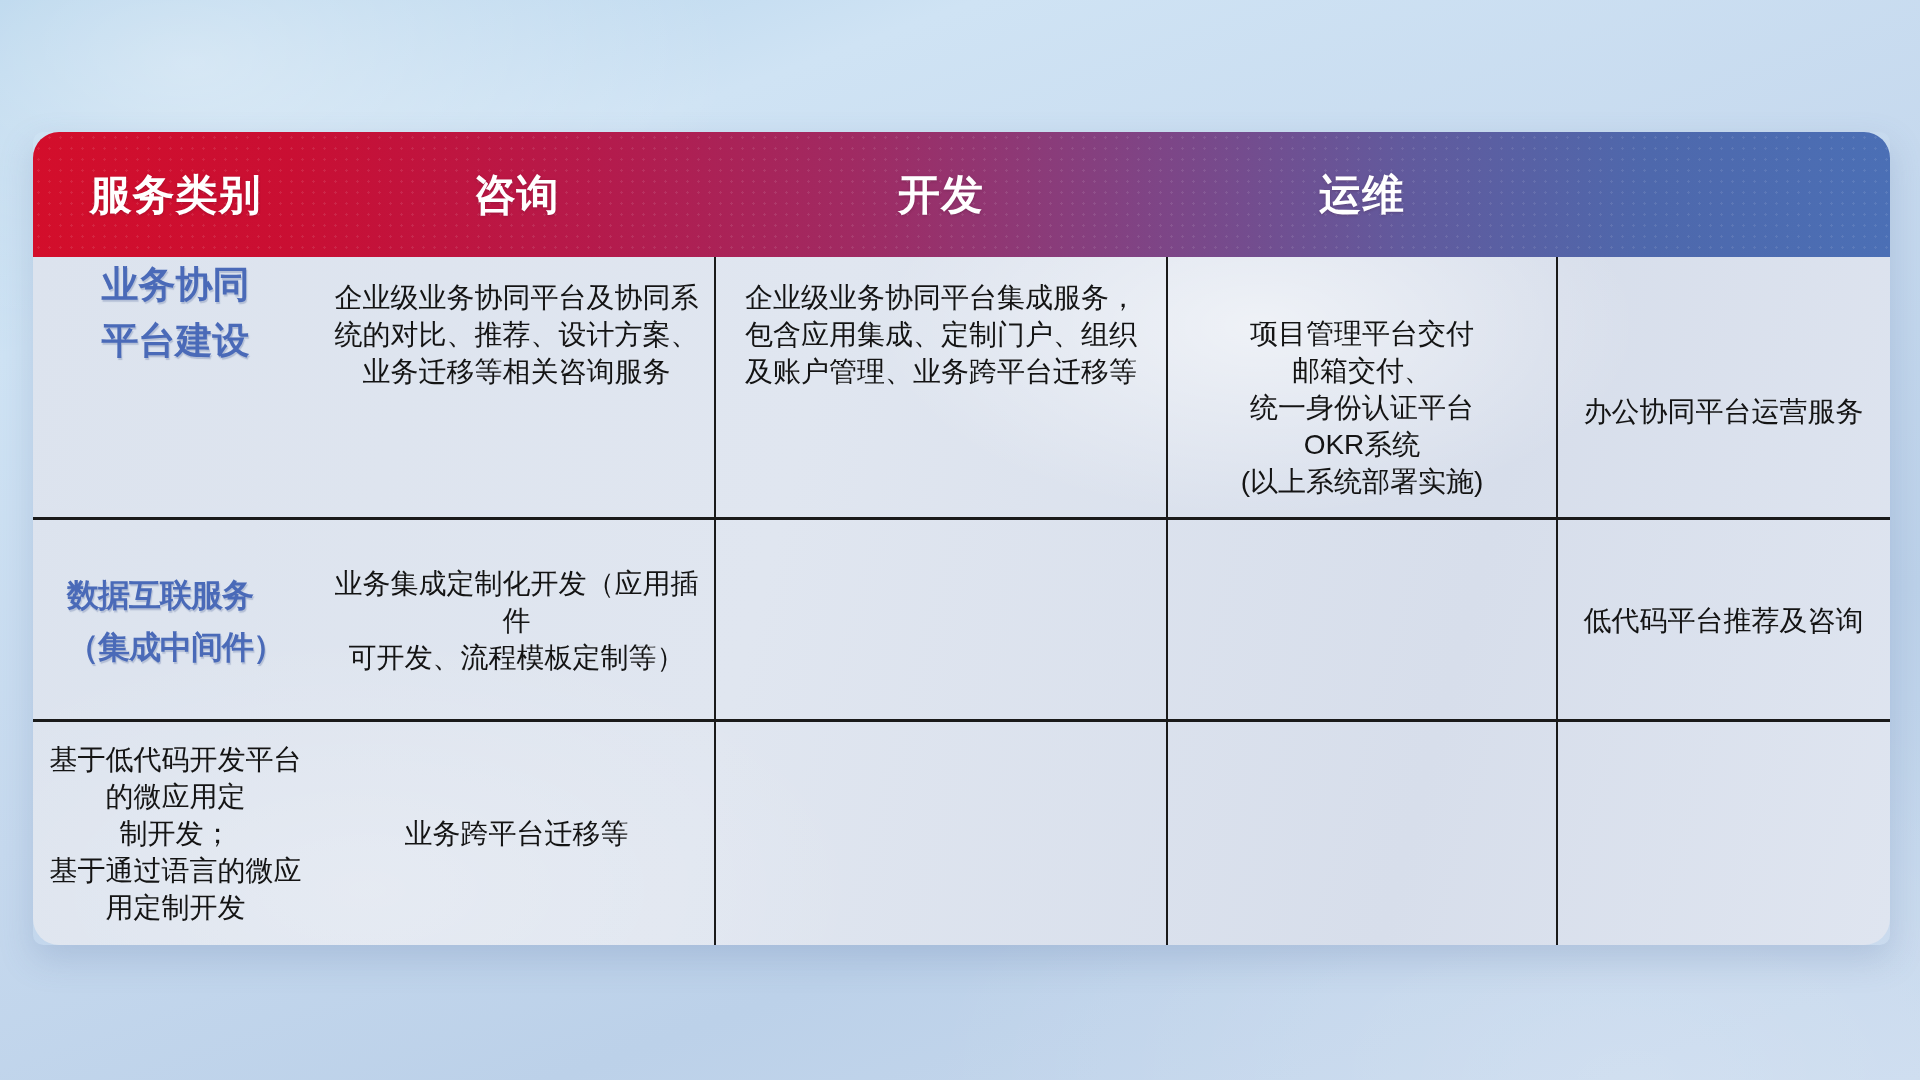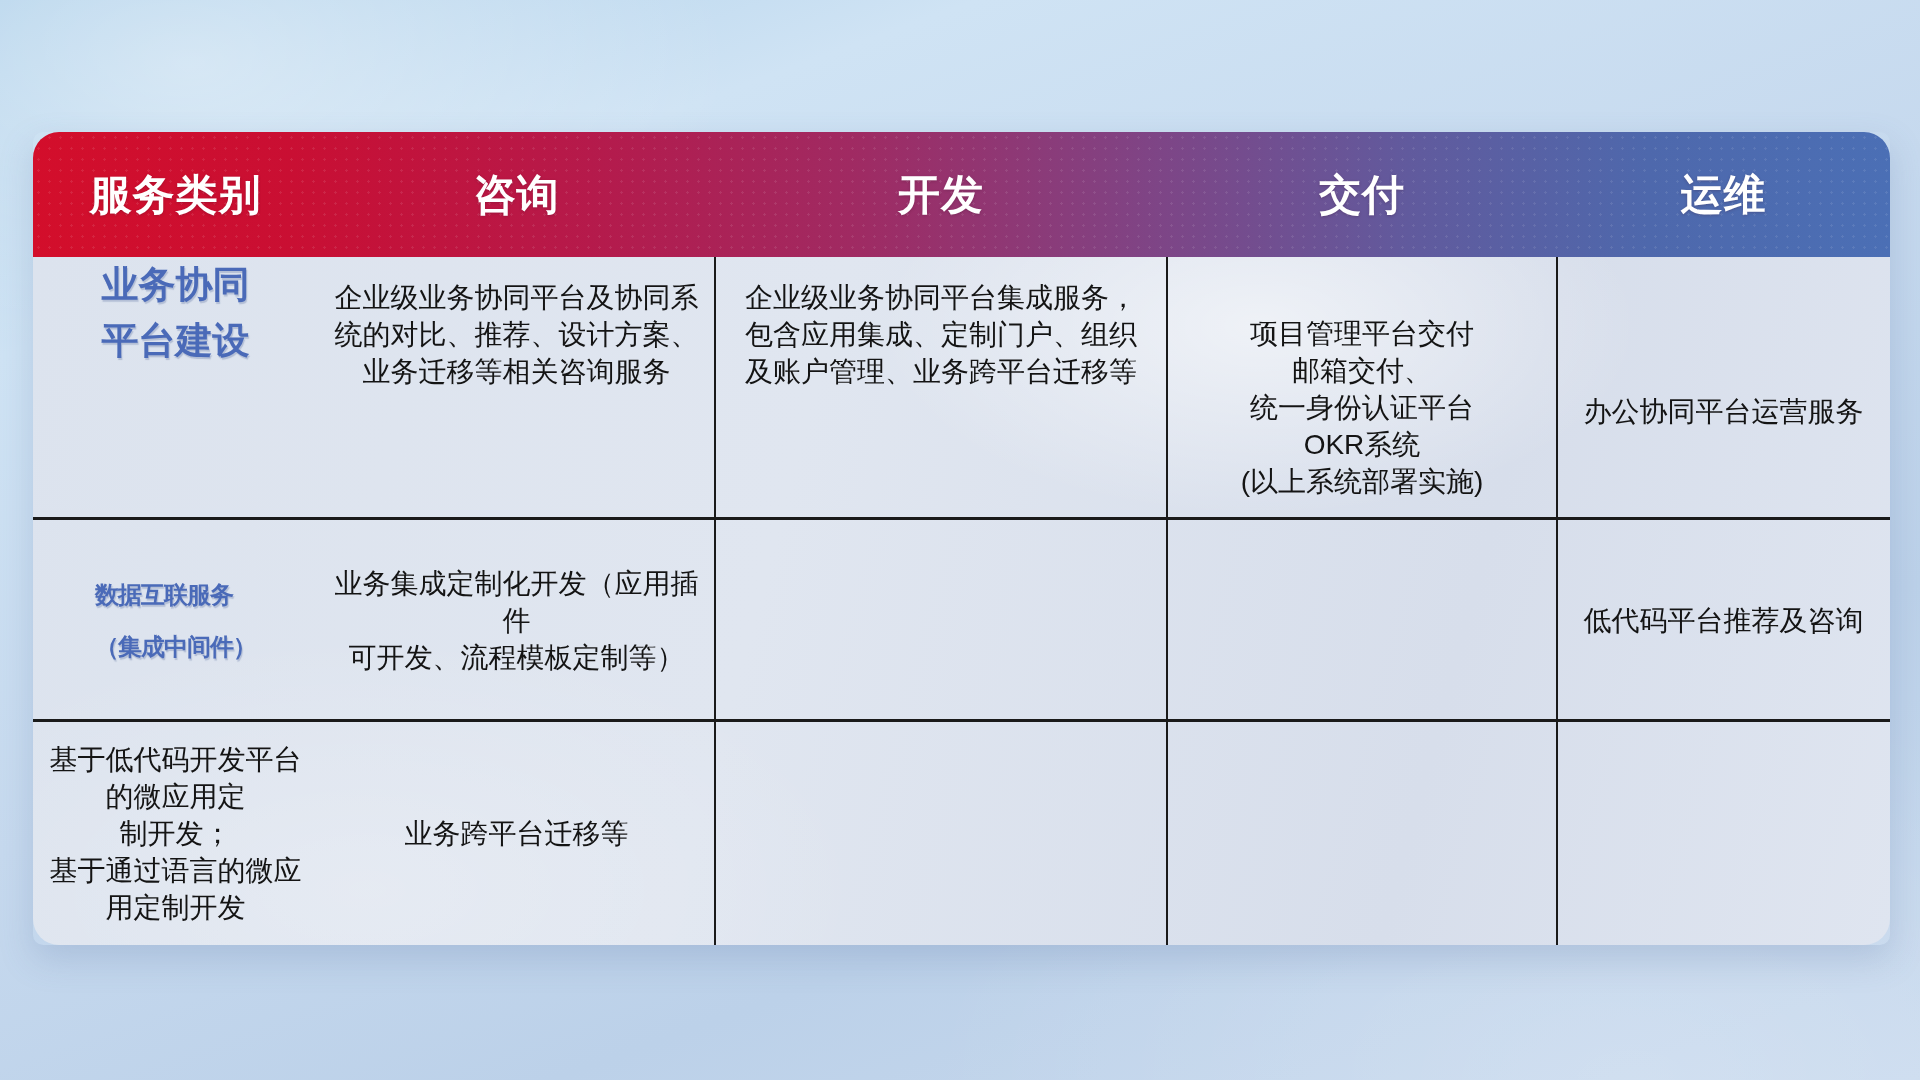--- a/index.html
+++ b/index.html
@@ -92,21 +92,21 @@
 
   .cat-text {
     white-space: pre-line;
     text-align: left;
     font-size: 37px;
     line-height: 56px;
     font-weight: bold;
     color: #4a6ab8;
     text-shadow: 1px 2px 1px rgba(100,120,165,0.35);
   }
-  .cat-sm { font-size: 24px; line-height: 52px; letter-spacing: -1px; }
+  .cat-sm { font-size: 32px; line-height: 52px; letter-spacing: -1px; }
 
   
   .vline {
     position: absolute;
     top: 0; bottom: 0;
     width: 2px;
     background: #1a1a1a;
   }
   .hline {
     position: absolute;
@@ -117,21 +117,20 @@
 </style>
 </head>
 <body>
 
 <div class="service-table">
 
   <div class="table-header">
     <div class="hcell">服务类别</div>
     <div class="hcell">咨询</div>
     <div class="hcell">开发</div>
-    <div class="hcell">交付</div>
     <div class="hcell">运维</div>
   </div>
 
   <div class="table-body">
 
     <div class="cell top">
       <div class="cat-text">业务协同
 平台建设</div>
     </div>
     <div class="cell top">

